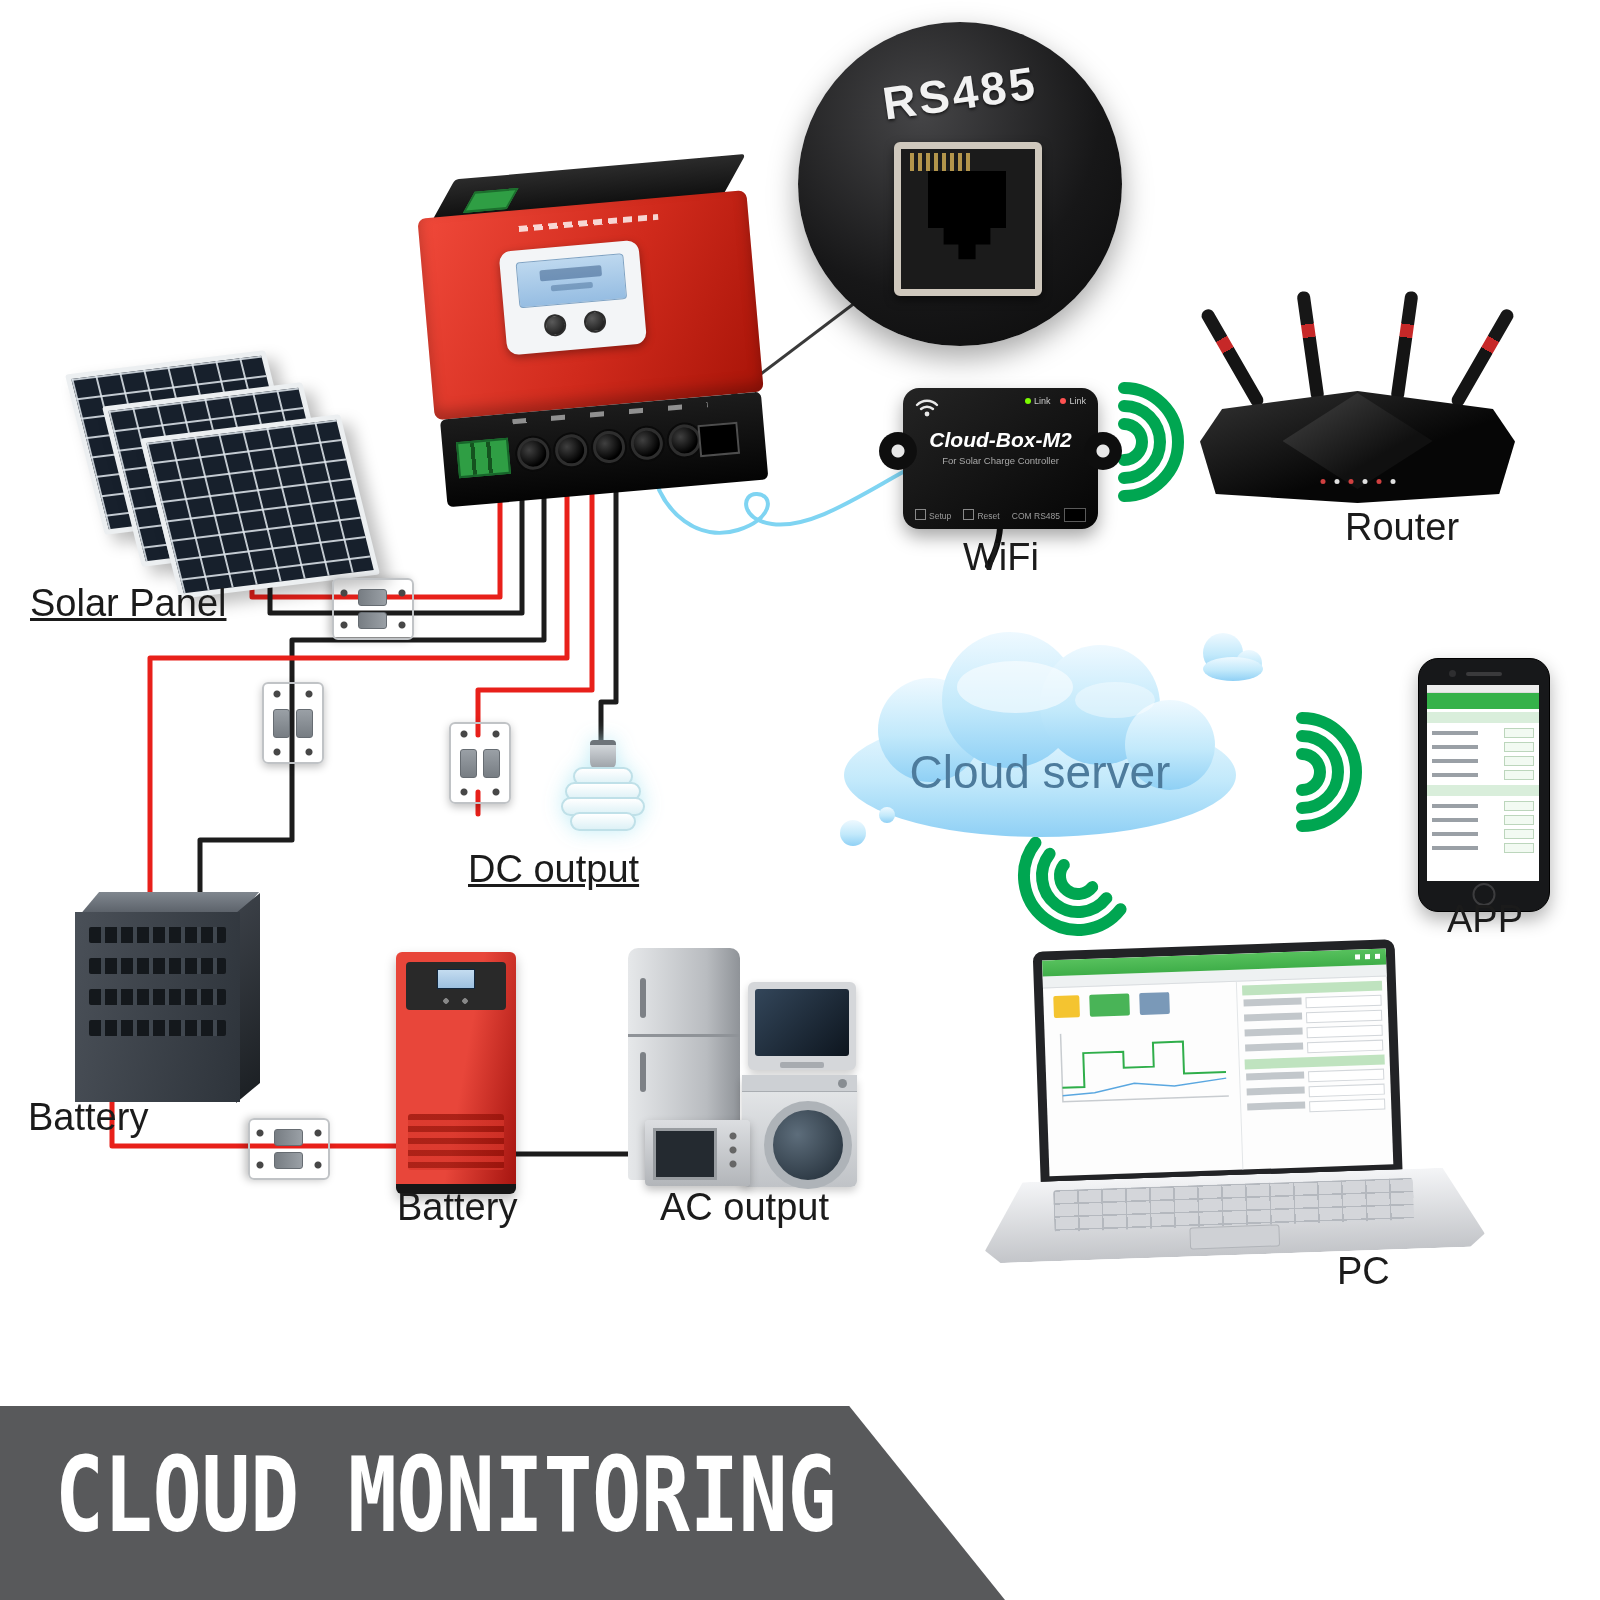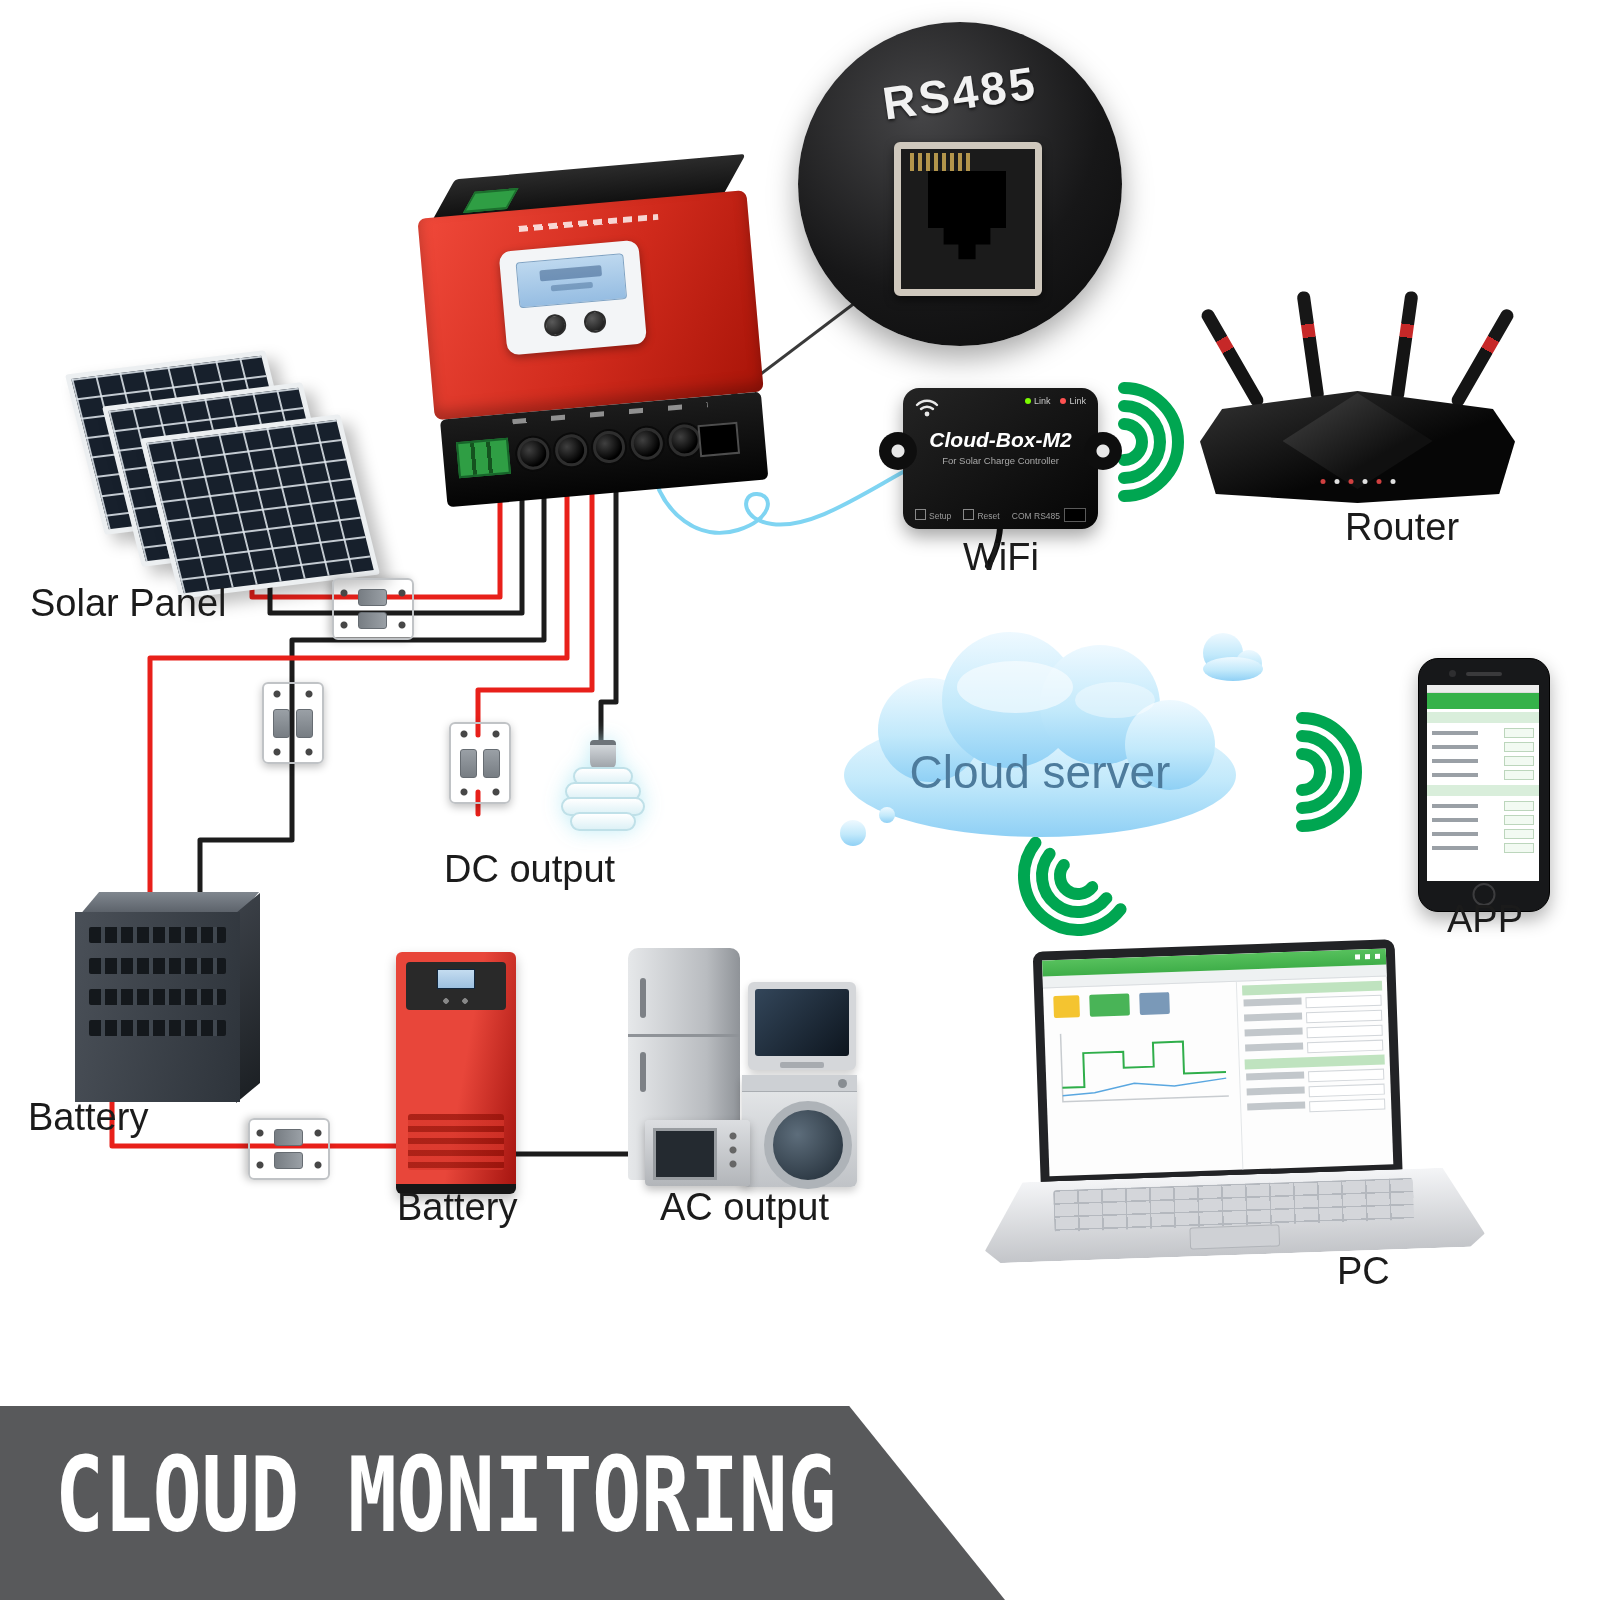--- a/index.html
+++ b/index.html
@@ -536,25 +536,25 @@
   <div class="washer">
       <i></i>
       <s></s>
       <u></u>
     </div>
   <div class="microwave">
       <i></i>
       <u></u>
     </div>
 
-  <div class="label" style="left:30px;top:582px;">Solar Panel</div>
+  <div class="label" style="left:30px;top:582px;text-decoration:underline;">Solar Panel</div>
   <div class="label" style="left:963px;top:536px;">WiFi</div>
   <div class="label" style="left:1345px;top:506px;">Router</div>
   <div class="label" style="left:1447px;top:898px;">APP</div>
-  <div class="label" style="left:444px;top:848px;">DC output</div>
+  <div class="label" style="left:468px;top:848px;text-decoration:underline;">DC output</div>
   <div class="label" style="left:28px;top:1096px;">Battery</div>
   <div class="label" style="left:397px;top:1186px;">Battery</div>
   <div class="label" style="left:660px;top:1186px;">AC output</div>
   <div class="label" style="left:1337px;top:1250px;">PC</div>
 
   <div class="banner">
     <div class="banner-title">CLOUD MONITORING</div>
   </div>
 
 </div>

